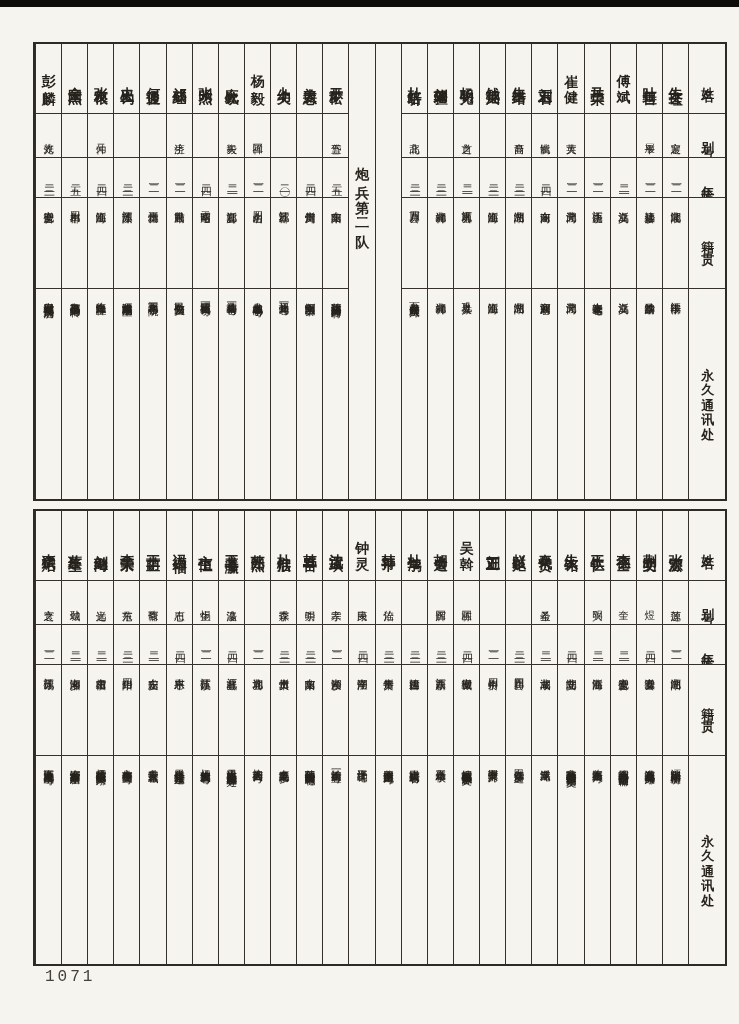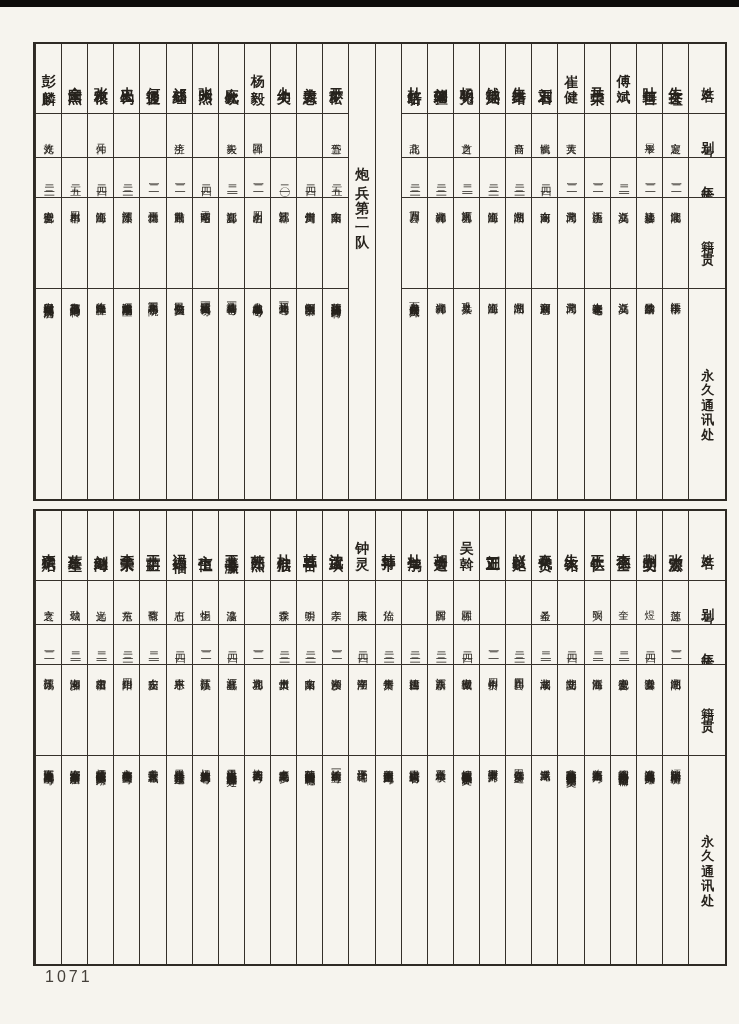--- a/index.html
+++ b/index.html
@@ -74,21 +74,21 @@
   .hs4{letter-spacing:15px;}
   
   .divider-col{justify-content:flex-start;align-items:center;}
   .section-label{
     font-size:14px;font-weight:bold;
     letter-spacing:17px;
     padding-top:112px;
   }
   .page-number{
     position:absolute;left:45px;top:968px;
-    font-family:Liberation Sans, sans-serif;
+    font-family:Liberation Mono, monospace;
     font-size:16px;letter-spacing:3px;color:#45403a;
   }
 </style>
 </head>
 <body>
 
 <div class="page">
   <div class="scan-edge-top"></div>
   <div class="reg-table" id="top-table">
       <div class="col header-col">

